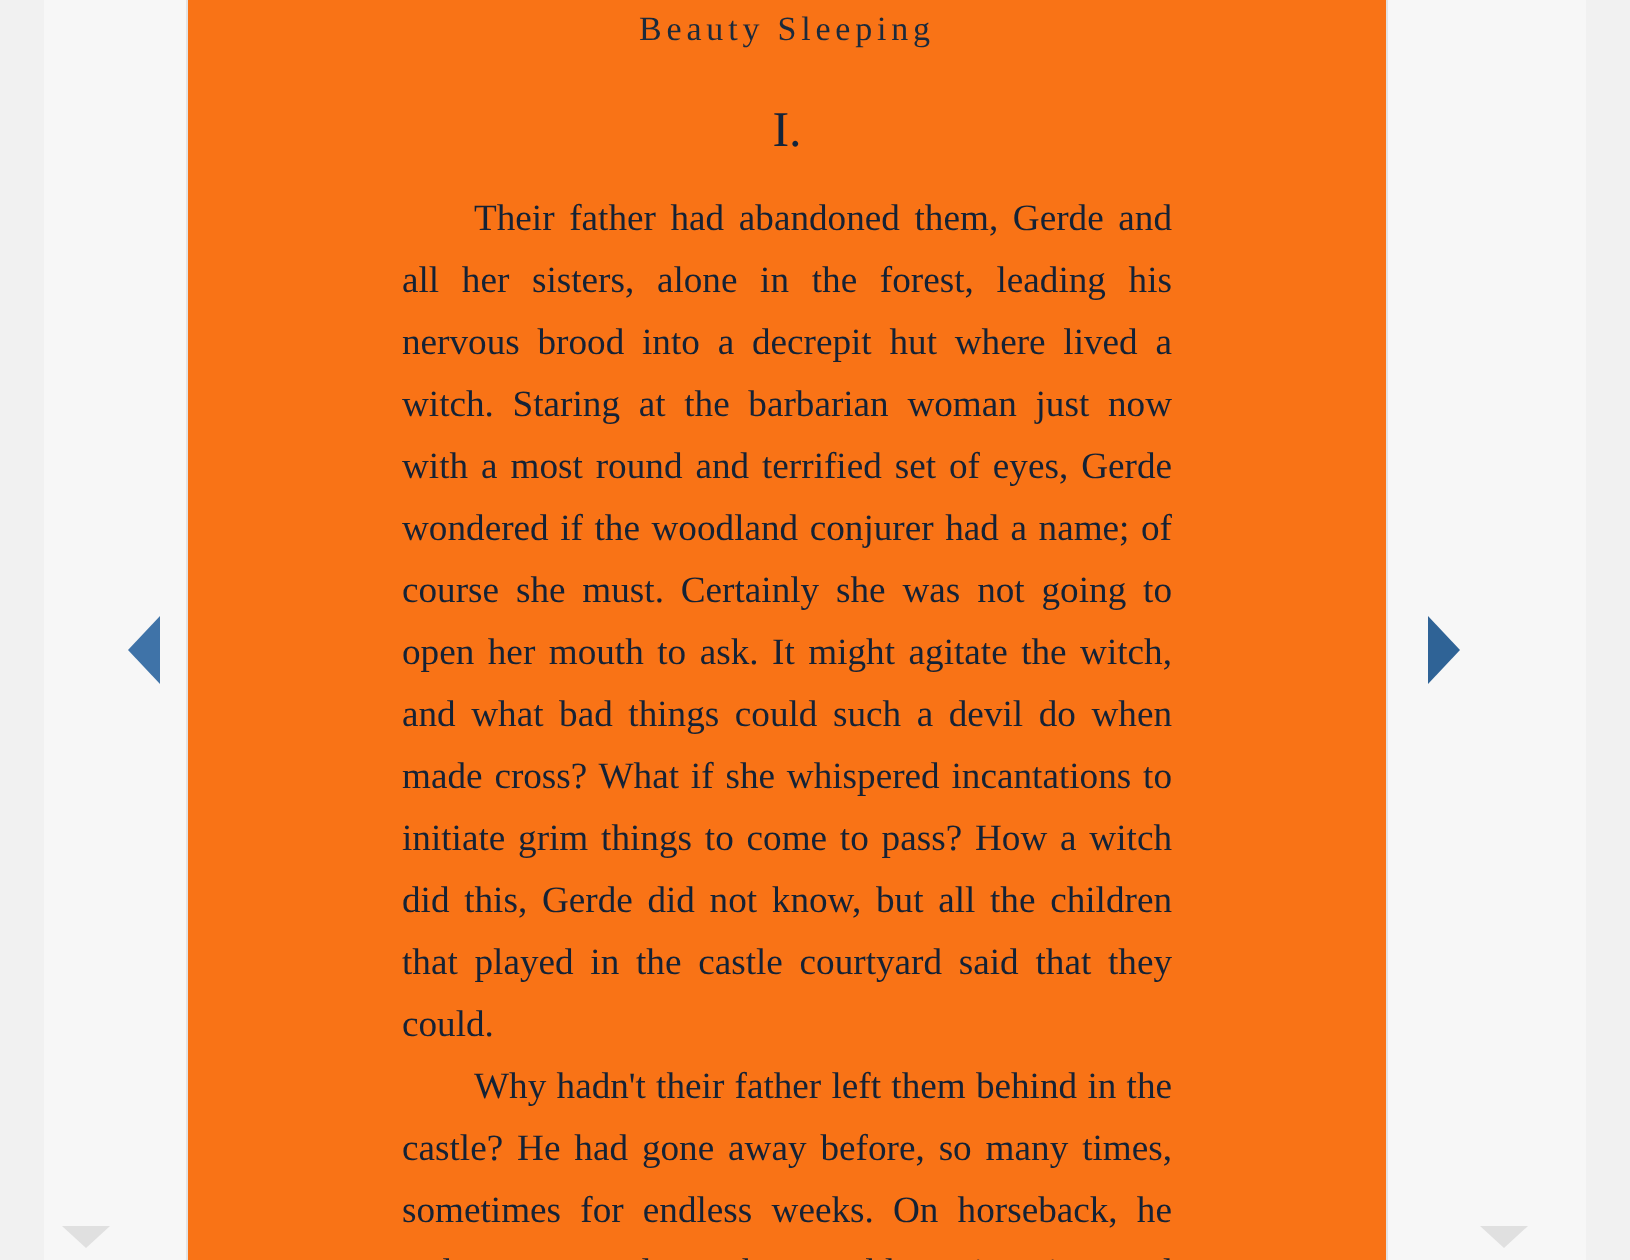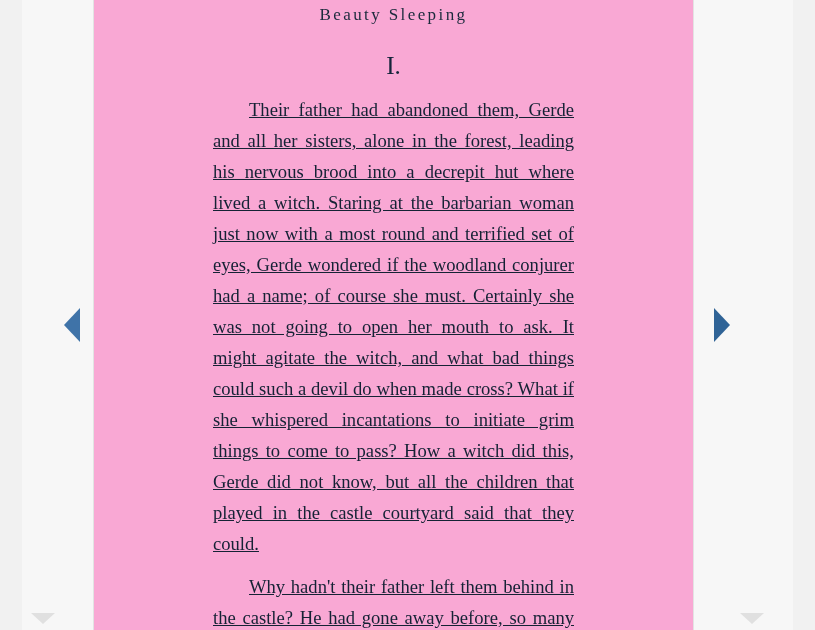--- a/index.html
+++ b/index.html
@@ -33,21 +33,21 @@
   .edge-tint.left { left: 0; }
   .edge-tint.right { right: 0; }
 
   
   #page-sheet {
     position: absolute;
     left: 93px;
     top: 0;
     width: 601px;
     height: 630px;
-    background: #f9a8d4;
+    background: #f97316;
     border-left: 1px solid #e3e3e3;
     border-right: 1px solid #e3e3e3;
     box-sizing: border-box;
     overflow: hidden;
   }
 
   .running-head {
     text-align: center;
     font-size: 17px;
     letter-spacing: 2.4px;
@@ -68,23 +68,22 @@
   .body-text {
     margin: 0 107px 0 107px;
     color: #152235;
     font-size: 18.6px;
     line-height: 31px;
     text-align: justify;
     text-justify: inter-word;
     font-family: "Liberation Serif", serif;
   }
   .body-text p {
-    margin: 12px;
+    margin: 0;
     text-indent: 36px;
-    text-decoration: underline;
   }
 
   
   .nav-arrow {
     position: absolute;
     top: 308px;
     width: 0;
     height: 0;
     cursor: pointer;
   }

